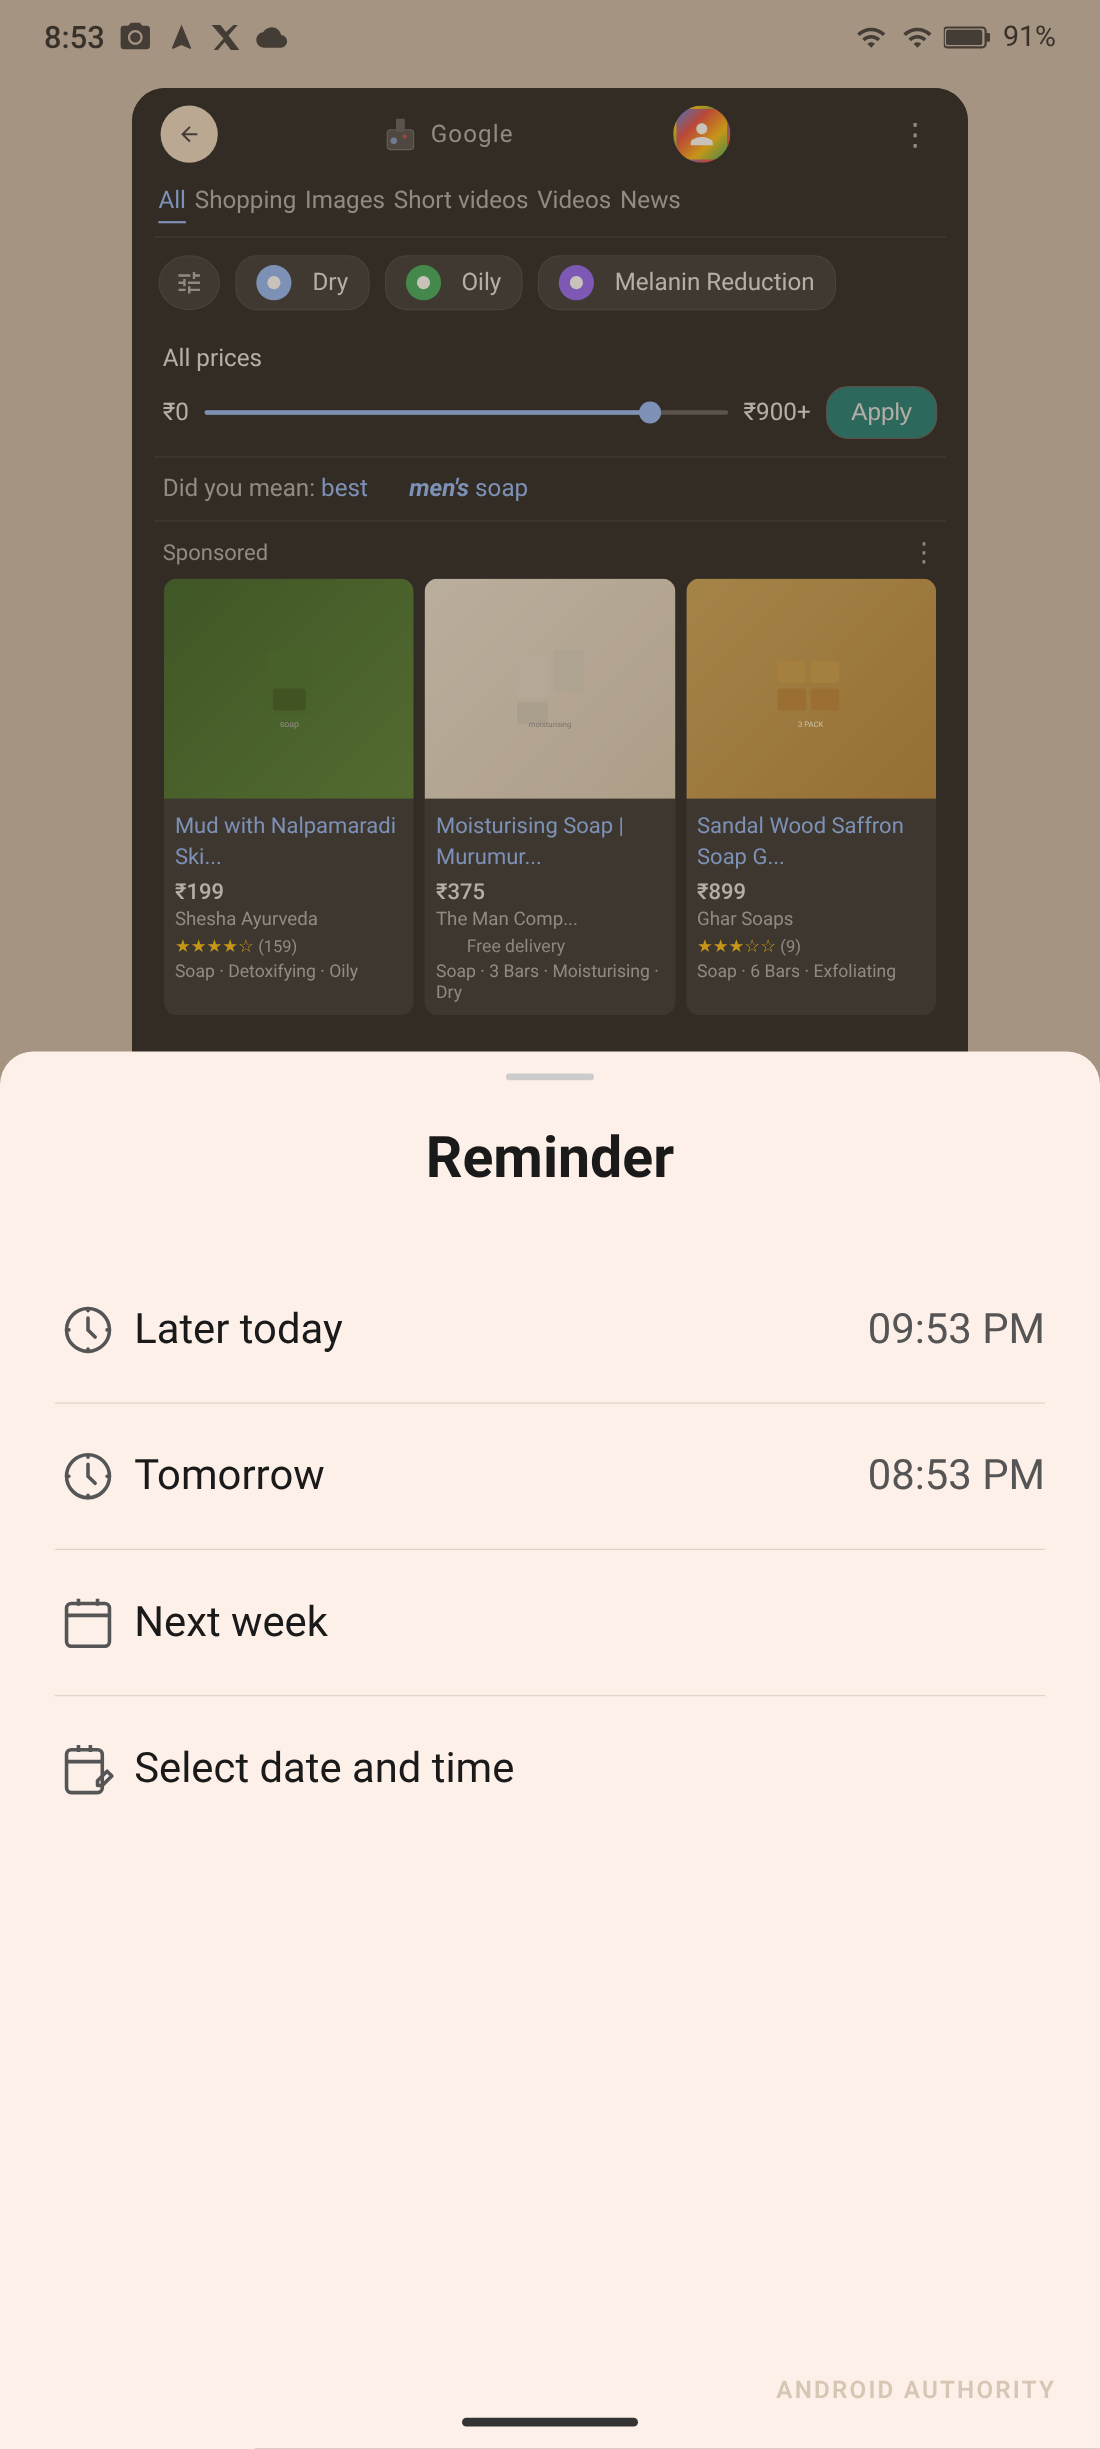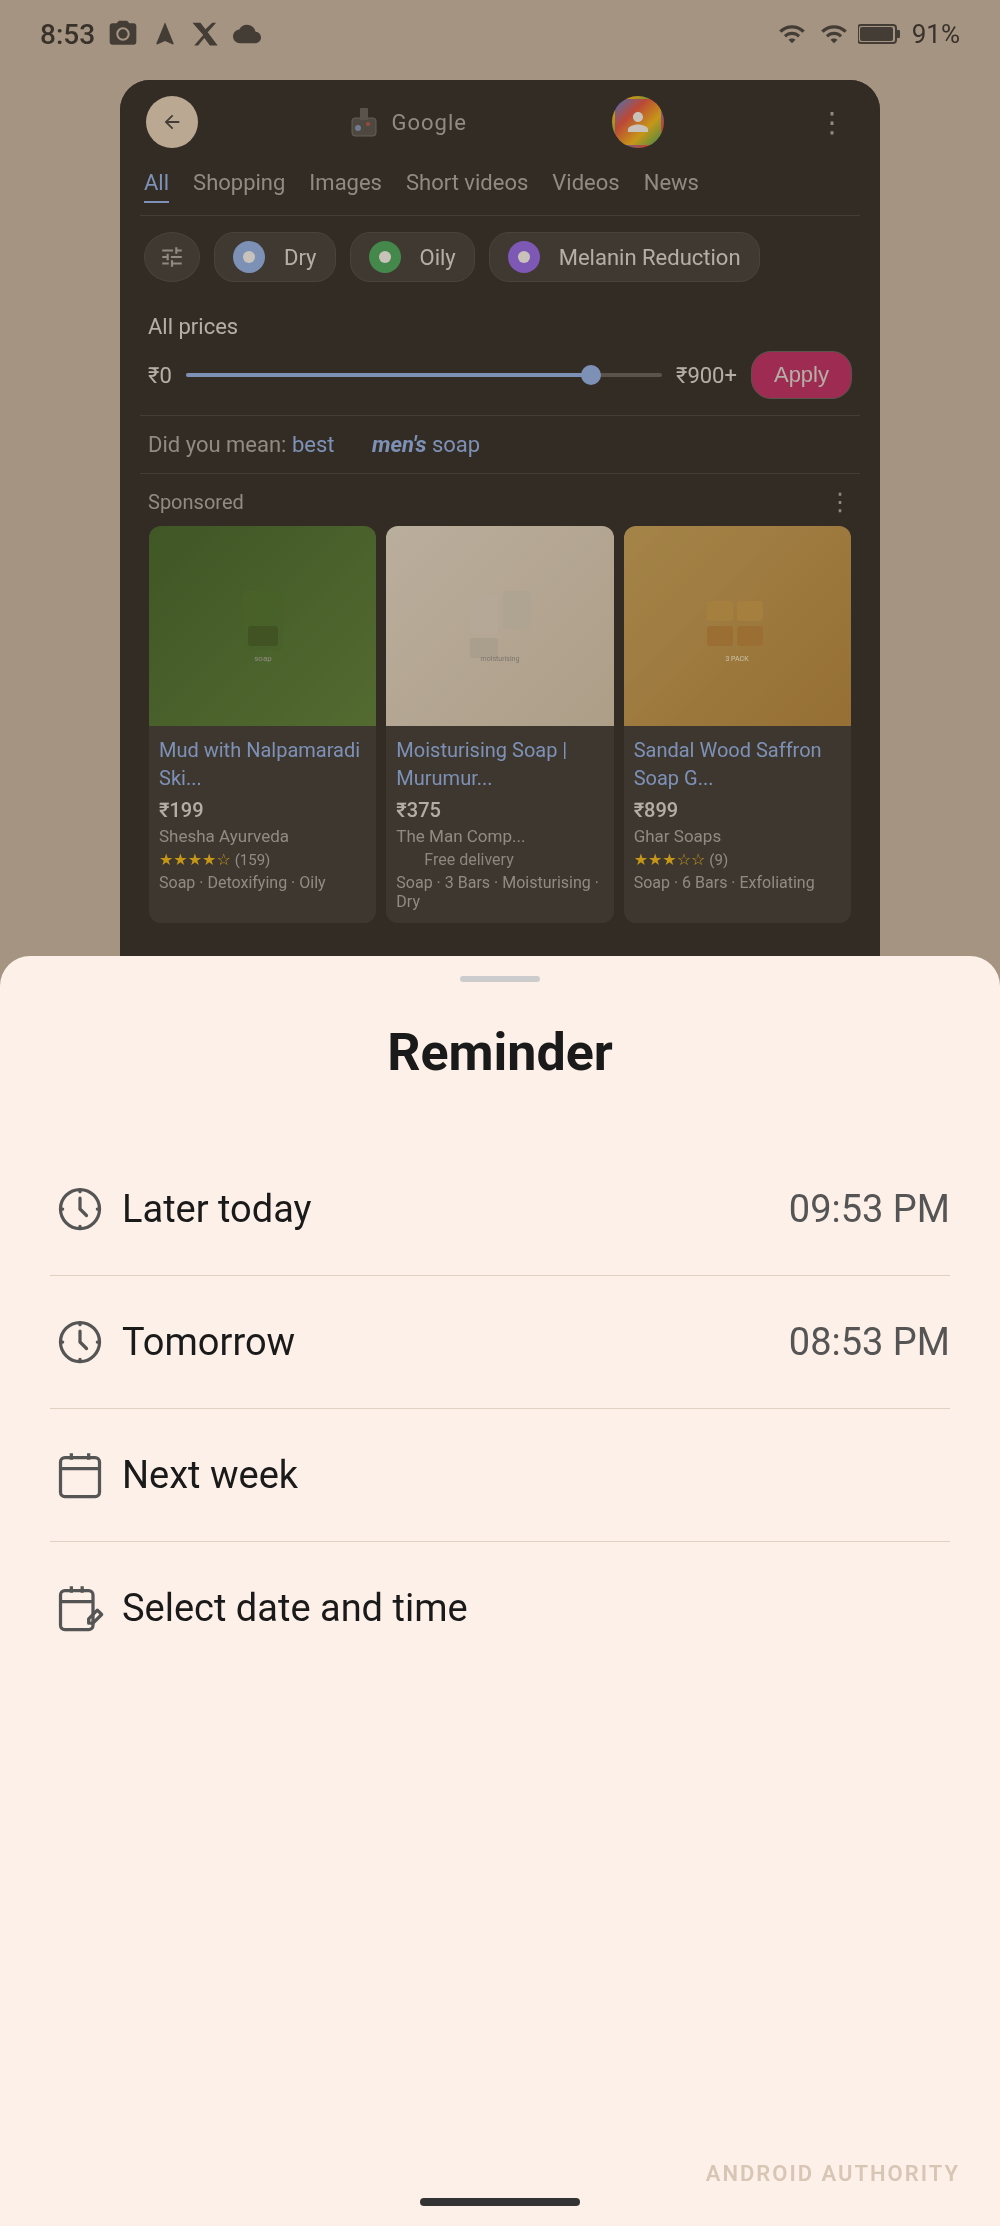--- a/index.html
+++ b/index.html
@@ -130,21 +130,21 @@
       text-align: center;
     }
     .search-mic {
       color: #ea4335;
       font-size: 28px;
     }
 
     
     .search-tabs {
       display: flex;
-      gap: 24px;
+      gap: 8px;
       padding: 0 4px 12px;
       border-bottom: 1px solid #333;
       overflow: hidden;
     }
     .search-tab {
       color: #aaa;
       font-size: 22px;
       padding: 6px 0;
       white-space: nowrap;
     }
@@ -237,21 +237,21 @@
       width: 20px;
       height: 20px;
       border-radius: 50%;
       background: #8ab4f8;
     }
     .price-max {
       color: #e0e0e0;
       font-size: 22px;
     }
     .apply-btn {
-      background: #be185d;
+      background: #0f766e;
       border: 1px solid #555;
       border-radius: 20px;
       padding: 10px 22px;
       color: #e0e0e0;
       font-size: 22px;
     }
 
     
     .did-you-mean {
       padding: 16px 8px;

